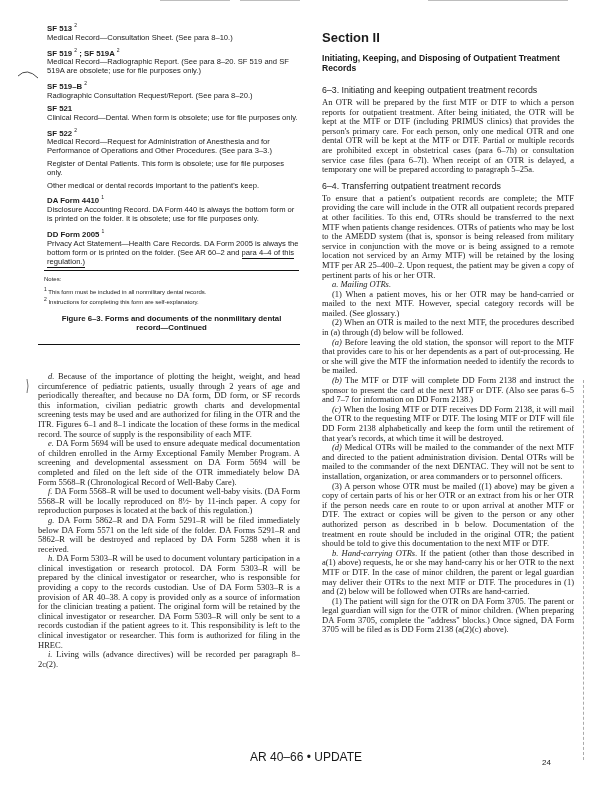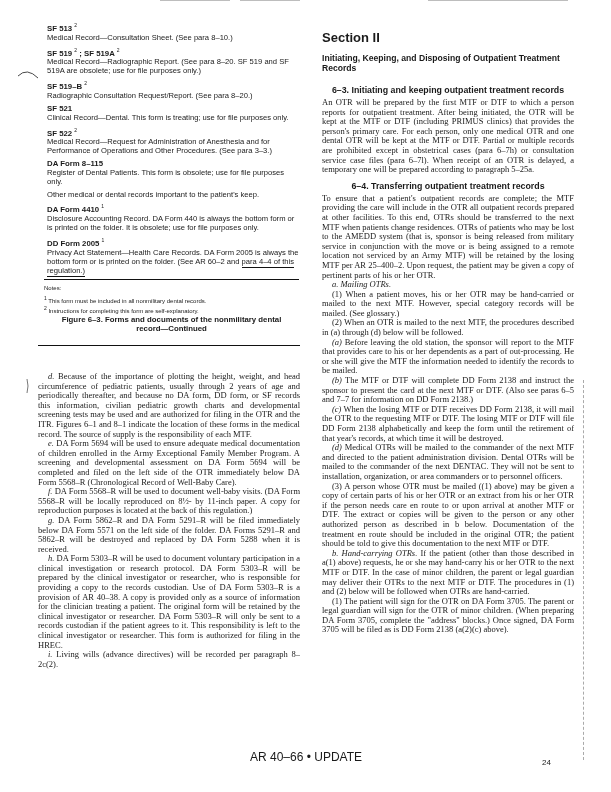--- a/index.html
+++ b/index.html
@@ -10,28 +10,28 @@
   .right { left: 322px; top: 30px; width: 252px; }
   .sans { font-family: "Liberation Sans", sans-serif; }
   .serif { font-family: "Liberation Serif", serif; }
   .entry { margin: 0 0 4px 3px; font-size: 7.6px; line-height: 9px; }
   .entry .form { font-weight: bold; font-size: 7.8px; }
   .entry sup, .note sup { font-size: 5px; font-weight: normal; }
   .other { font-size: 7.6px; margin: 0 0 3px 3px; line-height: 9px; }
   .uline { border-bottom: 1px solid #111; padding-bottom: 1px; }
   .notes-label { font-size: 6px; margin: 5px 0 4px 0; }
   .note { font-size: 6px; line-height: 7px; margin: 0 0 0 0; }
-  .fig-caption { font-weight: bold; font-size: 7.8px; text-align: center; line-height: 9px; margin: 0 6px 0 6px; }
+  .fig-caption { font-weight: bold; font-size: 7.8px; text-align: center; line-height: 9px; margin: 8px 6px 0 6px; }
   .rule { height: 1.5px; background: #111; margin: 12px 0 0 -6px; width: 262px; }
   .body { font-size: 8.5px; line-height: 9.6px; text-align: justify; margin: 0; }
   .para { text-indent: 10px; }
   .left-body { position: absolute; left: 38px; top: 372px; width: 262px; }
   .sec-label { font-weight: bold; font-size: 13px; margin: 0; }
   .sec-title { font-weight: bold; font-size: 8.6px; margin: 8px 0 12px 0; line-height: 10px; }
-  .h3 { font-weight: bold; font-size: 8.8px; margin: 6px 0 3px 0; text-align: center; }
+  .h3 { font-weight: normal; font-size: 8.8px; margin: 6px 0 3px 0; }
   i { font-style: italic; }
   .footer-center { position: absolute; left: 250px; top: 750px; font-size: 12px; }
   .footer-page { position: absolute; left: 542px; top: 758px; font-size: 8px; }
   .margin-mark { position: absolute; }
 </style>
 </head>
 <body>
 
 <div class="topline" style="left:160px;width:70px;"></div>
 <div class="topline" style="left:240px;width:60px;"></div>
@@ -54,28 +54,27 @@
       <div class="entry">
         <div class="form"><span>SF 519</span> <sup>2</sup> <span>; SF 519A</span> <sup>2</sup></div>
         <div>Medical Record—Radiographic Report. (See para 8–20. SF 519 and SF 519A are obsolete; use for file purposes only.)</div>
       </div>
       <div class="entry">
         <div class="form"><span>SF 519–B</span> <sup>2</sup></div>
         <div>Radiographic Consultation Request/Report. (See para 8–20.)</div>
       </div>
       <div class="entry">
         <div class="form"><span>SF 521</span></div>
-        <div>Clinical Record—Dental. This form is treating; use for file purposes only.</div>
+        <div>Clinical Record—Dental. When form is obsolete; use for file purposes only.</div>
       </div>
       <div class="entry">
         <div class="form"><span>SF 522</span> <sup>2</sup></div>
         <div>Medical Record—Request for Administration of Anesthesia and for Performance of Operations and Other Procedures. (See para 3–3.)</div>
       </div>
       <div class="entry">
-        <div class="form"><span>DA Form 8–115</span></div>
         <div>Register of Dental Patients. This form is obsolete; use for file purposes only.</div>
       </div>
     </div>
   <div class="other">Other medical or dental records important to the patient's keep.</div>
   <div id="entries2">
       <div class="entry">
         <div class="form"><span>DA Form 4410</span> <sup>1</sup></div>
         <div>Disclosure Accounting Record. DA Form 440 is always the bottom form or is printed on the folder. It is obsolete; use for file purposes only.</div>
       </div>
       <div class="entry">

